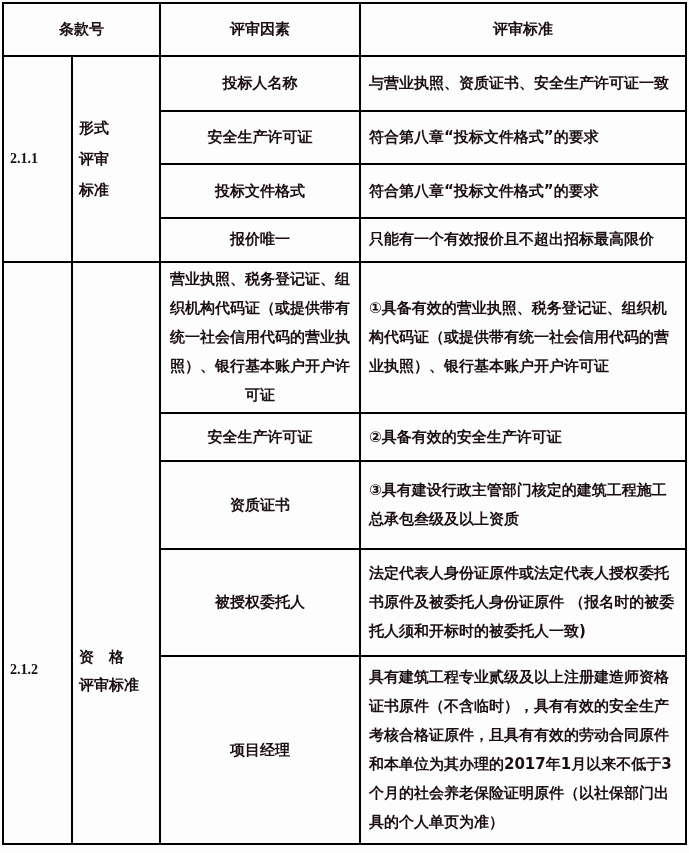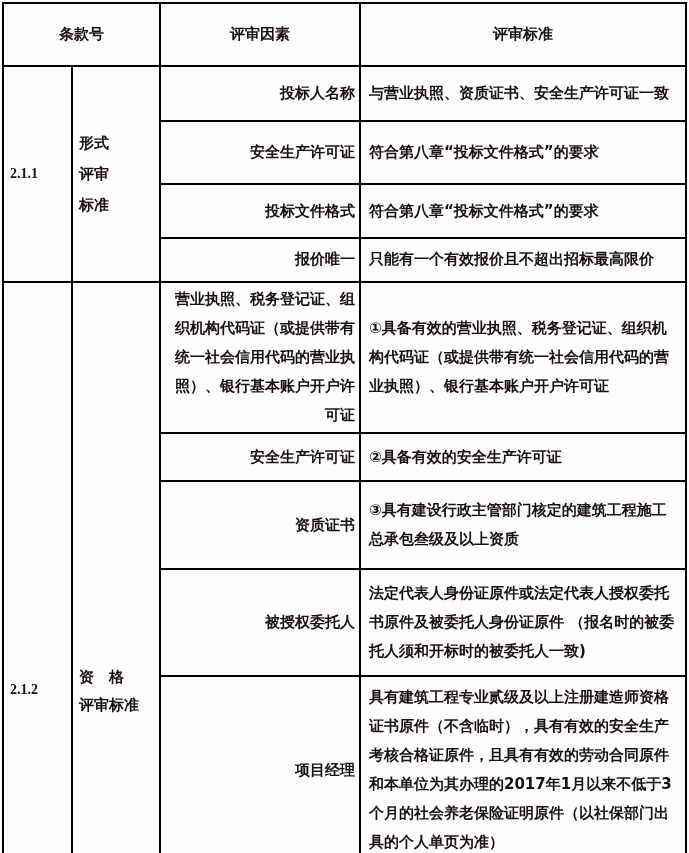--- a/index.html
+++ b/index.html
@@ -16,25 +16,25 @@
   td{
     border:2px solid #000;
     font-weight:bold;
     font-size:15px;
     padding:2px 6px;
     box-sizing:border-box;
     vertical-align:middle;
     overflow:hidden;
     word-break:break-all;
   }
-  tr.h53{height:63px;} tr.h55{height:55px;} tr.h54{height:54px;}
+  tr.h53{height:53px;} tr.h55{height:55px;} tr.h54{height:54px;}
   tr.h56{height:44px;font-family:Liberation Mono, monospace;} tr.h135{height:135px;} tr.h52{height:48px;}
   tr.h88{height:88px;margin-top:27px;} tr.h107{height:107px;} tr.h188{height:188px;}
   td.center{text-align:center;}
-  td.factor{text-align:right;line-height:29px;padding:2px 4px;}
+  td.factor{text-align:center;line-height:29px;padding:2px 4px;}
   td.std{text-align:left;line-height:29px;padding:4px 8px;border-radius:9px;}
   td.clause{
     font-family:"Liberation Serif","DejaVu Serif",serif;
     font-size:14px;text-align:left;
   }
   td.clause-212{vertical-align:top;padding-top:399px;}
   td.glabel span{display:block;line-height:31px;}
   td.glabel{text-align:left;}
   td.glabel-212{vertical-align:top;padding-top:380px;}
   td.glabel-212 span{display:block;line-height:28px;}

